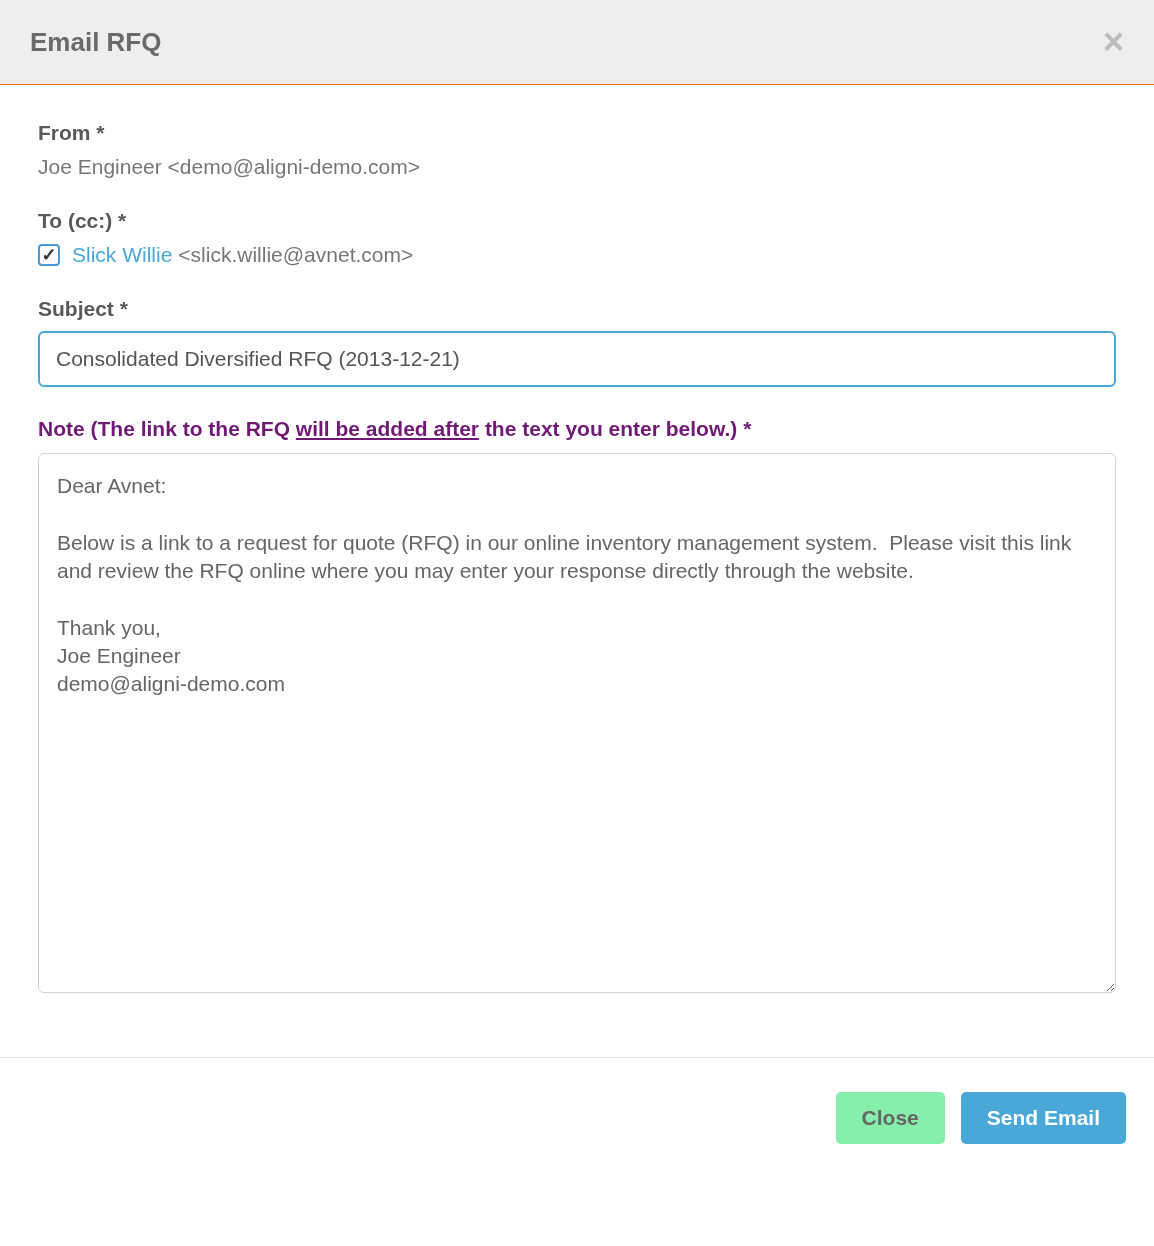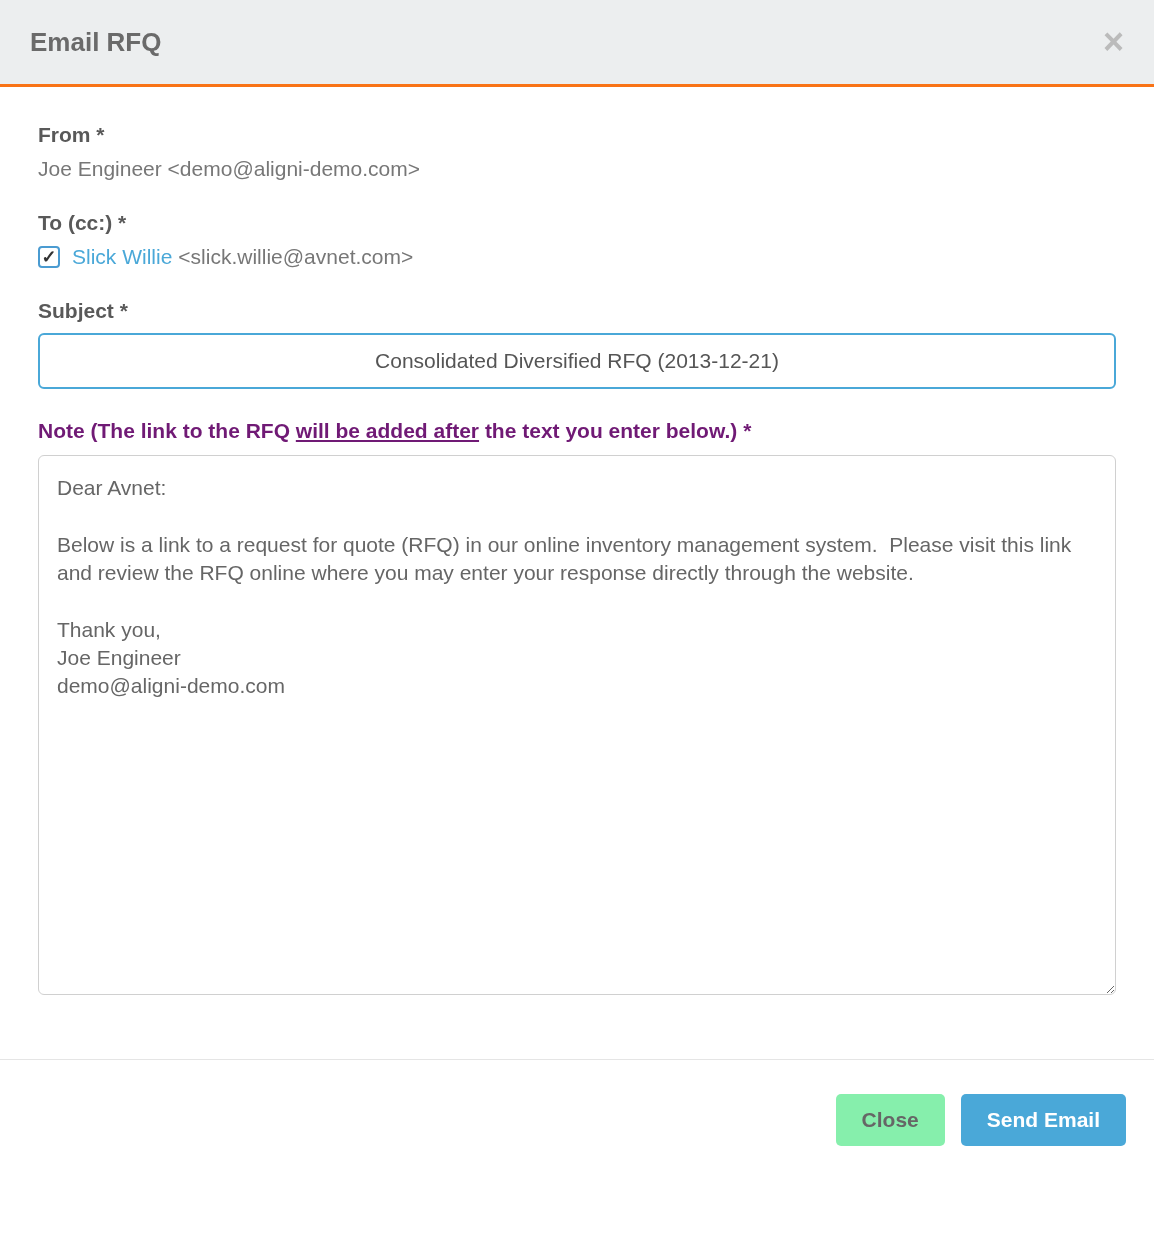--- a/index.html
+++ b/index.html
@@ -16,21 +16,21 @@
     .modal {
       width: 100%;
       background: #fff;
     }
     .modal-header {
       background: #eceeef;
       padding: 24px 30px;
       display: flex;
       justify-content: space-between;
       align-items: center;
-      border-bottom: 3px solid #f97316;
+      border-bottom: 1px solid #f97316;
     }
     .modal-title {
       font-size: 26px;
       font-weight: 600;
       color: #6a6a6a;
     }
     .close-icon {
       font-size: 36px;
       color: #bbb;
       cursor: pointer;
@@ -86,21 +86,20 @@
     }
     .text-input {
       width: 100%;
       font-size: 21px;
       padding: 14px 16px;
       border: 2px solid #4aa8d8;
       border-radius: 6px;
       color: #555;
       outline: none;
       font-family: inherit;
-      text-align: center;
     }
     .note-label-container {
       font-size: 21px;
       font-weight: 600;
       color: #701a75;
       margin-bottom: 12px;
     }
     .underline {
       text-decoration: underline;
     }

